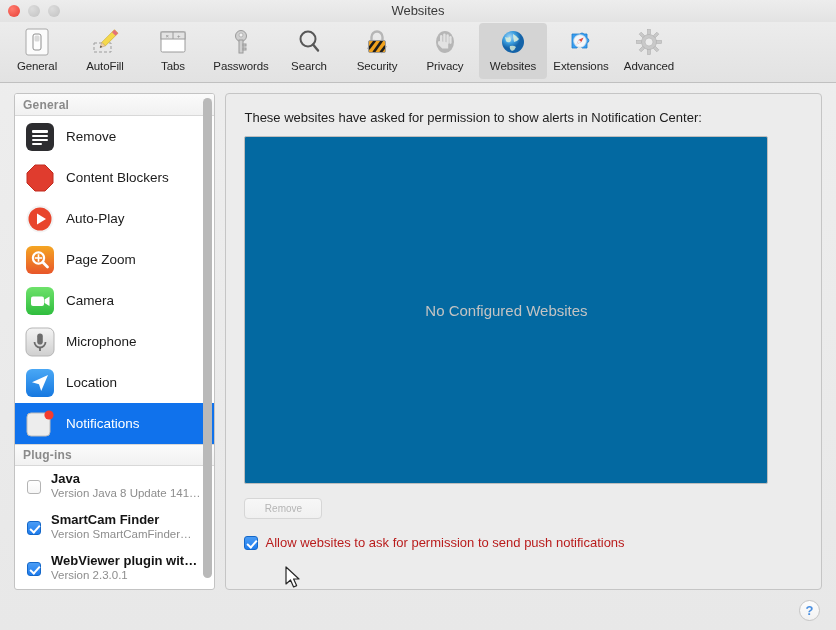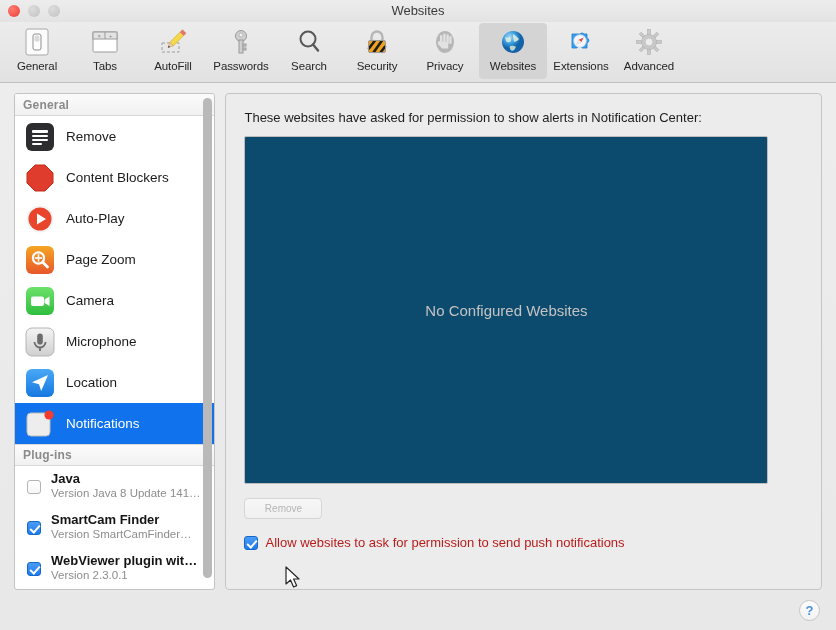--- a/index.html
+++ b/index.html
@@ -142,21 +142,21 @@
     border: 1px solid #c5c5c5;
     border-radius: 4px;
     padding: 16px 18px 0 18px;
   }
   .pane-caption {
     font-size: 13px; color: #1d1d1d;
     margin-bottom: 11px;
   }
   .listbox {
     width: 524px; height: 348px;
-    background: #0c4a6e;
+    background: #0369a1;
     border: 1px solid #bdbdbd;
     border-radius: 2px;
     display: flex; align-items: center; justify-content: center;
   }
   .empty-text { font-size: 15px; color: #c3c3c3; }
 
   .remove-btn {
     margin-top: 14px;
     width: 78px; height: 21px;
     border-radius: 4px;
@@ -222,43 +222,43 @@
           <rect x="9" y="7" width="8" height="16" rx="2" fill="#fdfdfd" stroke="#8f8f8f"></rect>
           <rect x="10.5" y="8.5" width="5" height="6" rx="1.5" fill="#d9d9d9"></rect>
         </svg>
       </div>
       <div class="tb-label">General</div>
     </div>
 
     <div class="tb-item">
       <div class="tb-icon">
         <svg width="30" height="30" viewBox="0 0 30 30">
-          <rect x="3" y="5" width="24" height="20" rx="1.5" fill="#fff" stroke="#9a9a9a"></rect>
-          <rect x="3" y="5" width="24" height="7" fill="#e3e3e3" stroke="#9a9a9a"></rect>
-          <text x="7.5" y="10.8" font-size="6" fill="#8a8a8a" font-family="Liberation Sans">×</text>
-          <text x="19" y="11" font-size="6" fill="#8a8a8a" font-family="Liberation Sans">+</text>
-          <line x1="15" y1="5" x2="15" y2="12" stroke="#9a9a9a"></line>
-        </svg>
-      </div>
-      <div class="tb-label">Tabs</div>
-    </div>
-
-    <div class="tb-item">
-      <div class="tb-icon">
-        <svg width="30" height="30" viewBox="0 0 30 30">
           <rect x="4" y="16" width="17" height="9" fill="none" stroke="#9d9d9d" stroke-dasharray="3,2"></rect>
           <g transform="rotate(45 16 14)">
             <rect x="14" y="0" width="5" height="18" fill="#f5d84b" stroke="#c9ab22" stroke-width="0.6"></rect>
             <polygon points="14,18 19,18 16.5,23" fill="#f0cda0" stroke="#c0a27c" stroke-width="0.5"></polygon>
             <polygon points="15.4,21 17.6,21 16.5,23" fill="#3a3a3a"></polygon>
             <rect x="14" y="0" width="5" height="3.5" fill="#e4707a"></rect>
           </g>
         </svg>
       </div>
       <div class="tb-label">AutoFill</div>
+    </div>
+
+    <div class="tb-item">
+      <div class="tb-icon">
+        <svg width="30" height="30" viewBox="0 0 30 30">
+          <rect x="3" y="5" width="24" height="20" rx="1.5" fill="#fff" stroke="#9a9a9a"></rect>
+          <rect x="3" y="5" width="24" height="7" fill="#e3e3e3" stroke="#9a9a9a"></rect>
+          <text x="7.5" y="10.8" font-size="6" fill="#8a8a8a" font-family="Liberation Sans">×</text>
+          <text x="19" y="11" font-size="6" fill="#8a8a8a" font-family="Liberation Sans">+</text>
+          <line x1="15" y1="5" x2="15" y2="12" stroke="#9a9a9a"></line>
+        </svg>
+      </div>
+      <div class="tb-label">Tabs</div>
     </div>
 
     <div class="tb-item">
       <div class="tb-icon">
         <svg width="30" height="30" viewBox="0 0 30 30">
           <circle cx="15" cy="9" r="5.5" fill="#cfcfcf" stroke="#9a9a9a"></circle>
           <circle cx="15" cy="8" r="2" fill="#f2f2f2" stroke="#a5a5a5" stroke-width="0.7"></circle>
           <rect x="13" y="13" width="4" height="13" fill="#cfcfcf" stroke="#9a9a9a"></rect>
           <rect x="17" y="17" width="3" height="2" fill="#cfcfcf" stroke="#9a9a9a"></rect>
           <rect x="17" y="21" width="3" height="2" fill="#cfcfcf" stroke="#9a9a9a"></rect>

